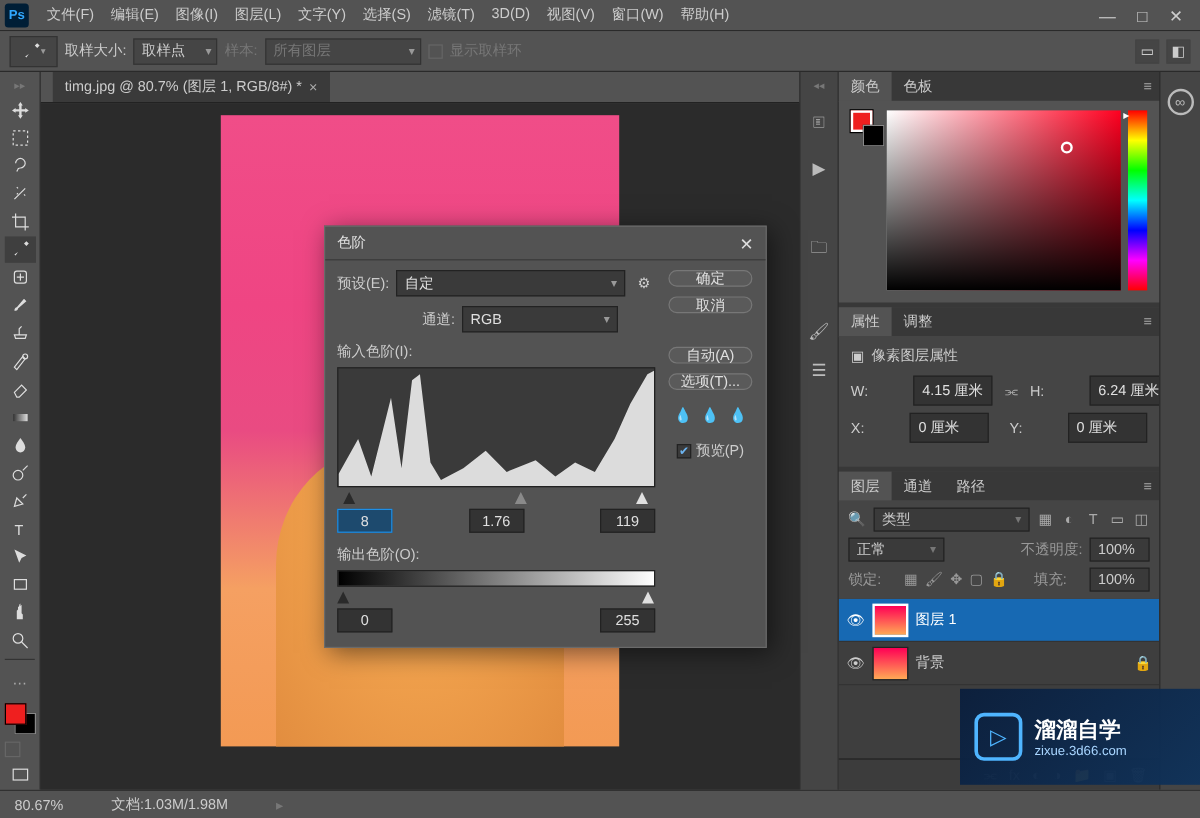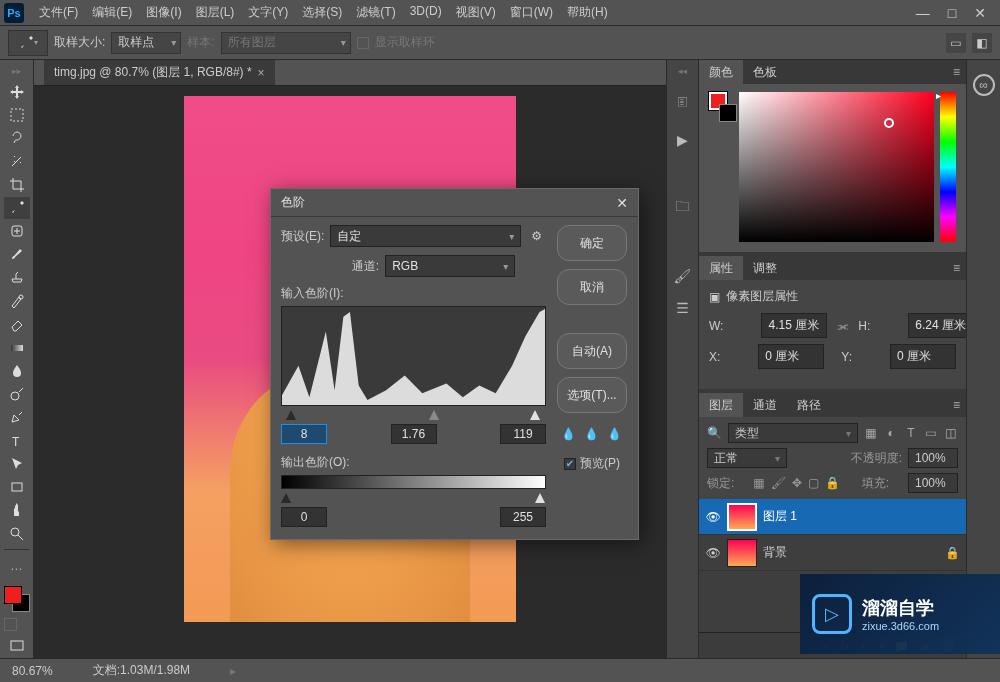--- a/index.html
+++ b/index.html
@@ -116,21 +116,21 @@
 .histogram svg { width: 100%; height: 100%; }
 .slider-track { height: 12px; position: relative; margin-top: 2px; }
 .slider-handle { position: absolute; bottom: 0; width: 0; height: 0; border-left: 5px solid transparent; border-right: 5px solid transparent; }
 .slider-handle.black { border-bottom: 10px solid #2a2a2a; }
 .slider-handle.gray { border-bottom: 10px solid #8a8a8a; }
 .slider-handle.white { border-bottom: 10px solid #e0e0e0; }
 .level-inputs { display: flex; justify-content: space-between; margin-top: 4px; }
 .num-field { background: #333; border: 1px solid #222; color: #e0e0e0; width: 46px; padding: 2px 4px; text-align: center; }
 .num-field.active { border: 1px solid #1f8fe6; background: #1d4a6e; }
 .output-grad { height: 14px; background: linear-gradient(to right, #000, #fff); border: 1px solid #222; margin-top: 4px; }
-.dlg-btn { width: 70px; height: 36px; background: #5a5a5a; border: 1px solid #777; border-radius: 12px; color: #e0e0e0; display: flex; align-items: center; justify-content: center; cursor: default; }
+.dlg-btn { width: 70px; height: 14px; background: #5a5a5a; border: 1px solid #777; border-radius: 12px; color: #e0e0e0; display: flex; align-items: center; justify-content: center; cursor: default; }
 .eyedrops { display: flex; gap: 8px; margin-top: 6px; }
 .eyedrops span { color: #ccc; }
 .preview-chk { display: flex; align-items: center; gap: 4px; margin-top: 6px; }
 .preview-chk .chk { width: 12px; height: 12px; background: #3a3a3a; border: 1px solid #222; display: flex; align-items: center; justify-content: center; color: #6db4f0; font-size: 10px; }
 
 
 .watermark { position: absolute; right: 0; bottom: 28px; width: 200px; height: 80px; background: linear-gradient(135deg, rgba(10,30,60,0.95), rgba(15,50,90,0.95)); display: flex; align-items: center; padding: 0 12px; gap: 10px; }
 .wm-play { width: 40px; height: 40px; border: 3px solid #4fb5ff; border-radius: 8px; display: flex; align-items: center; justify-content: center; color: #4fb5ff; font-size: 18px; }
 .wm-text { color: #fff; }
 .wm-text .big { font-size: 18px; font-weight: bold; }

